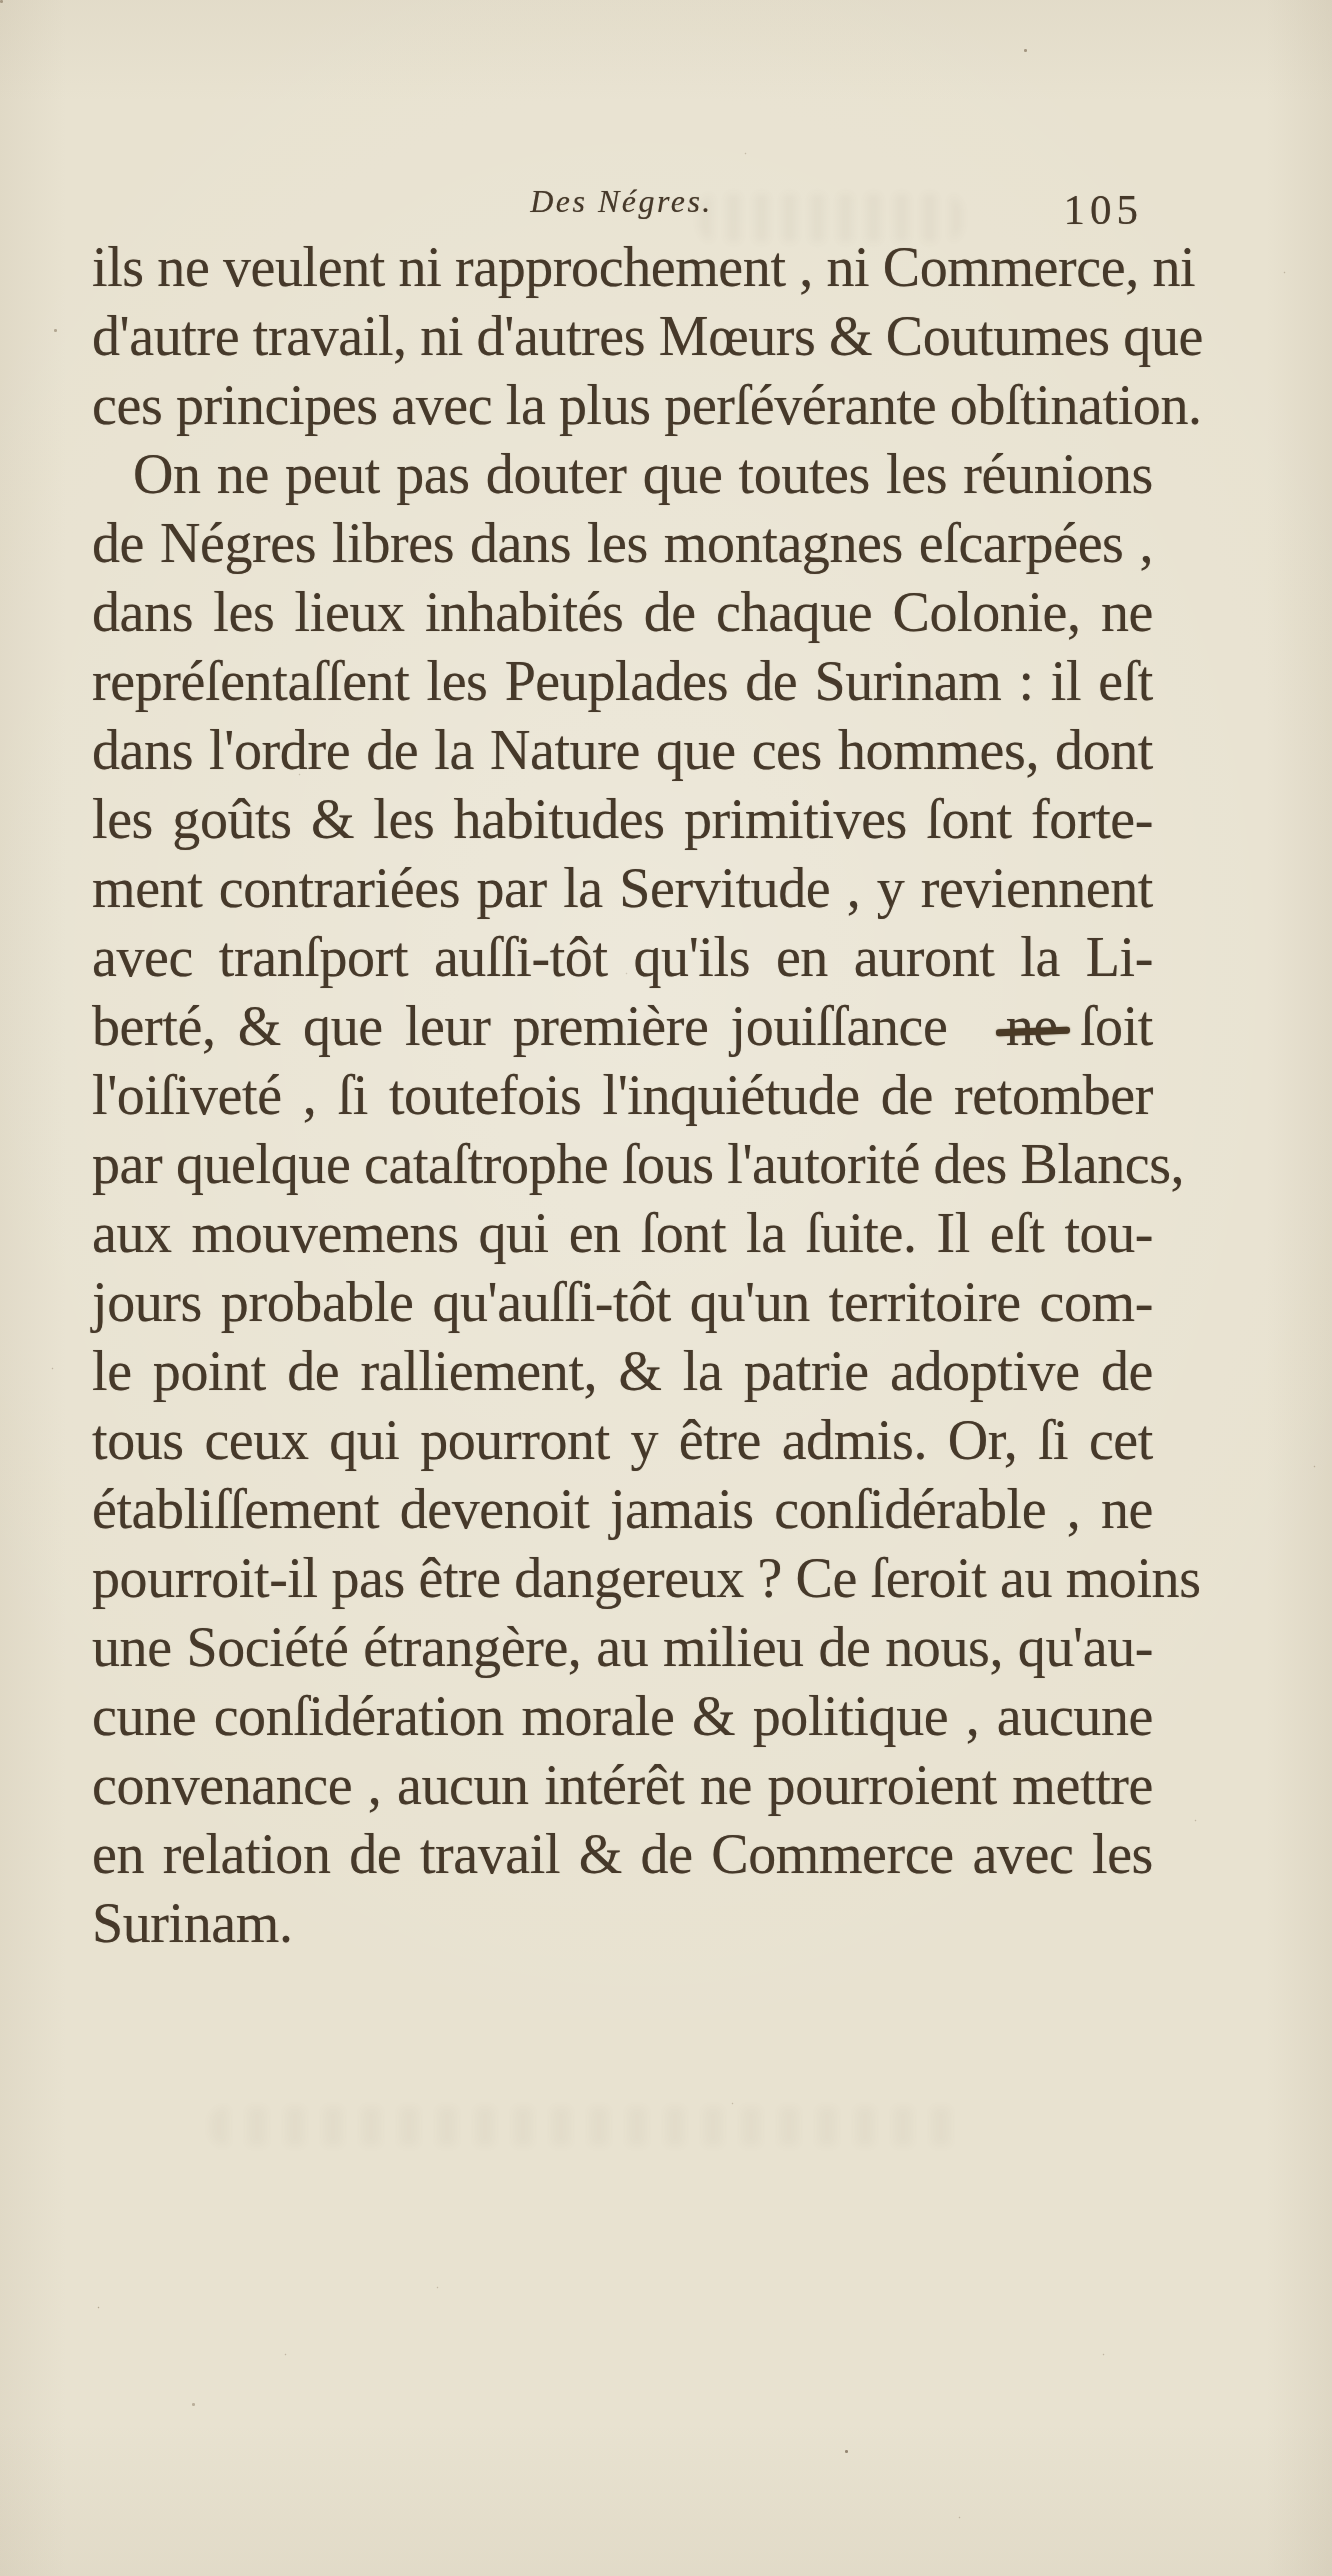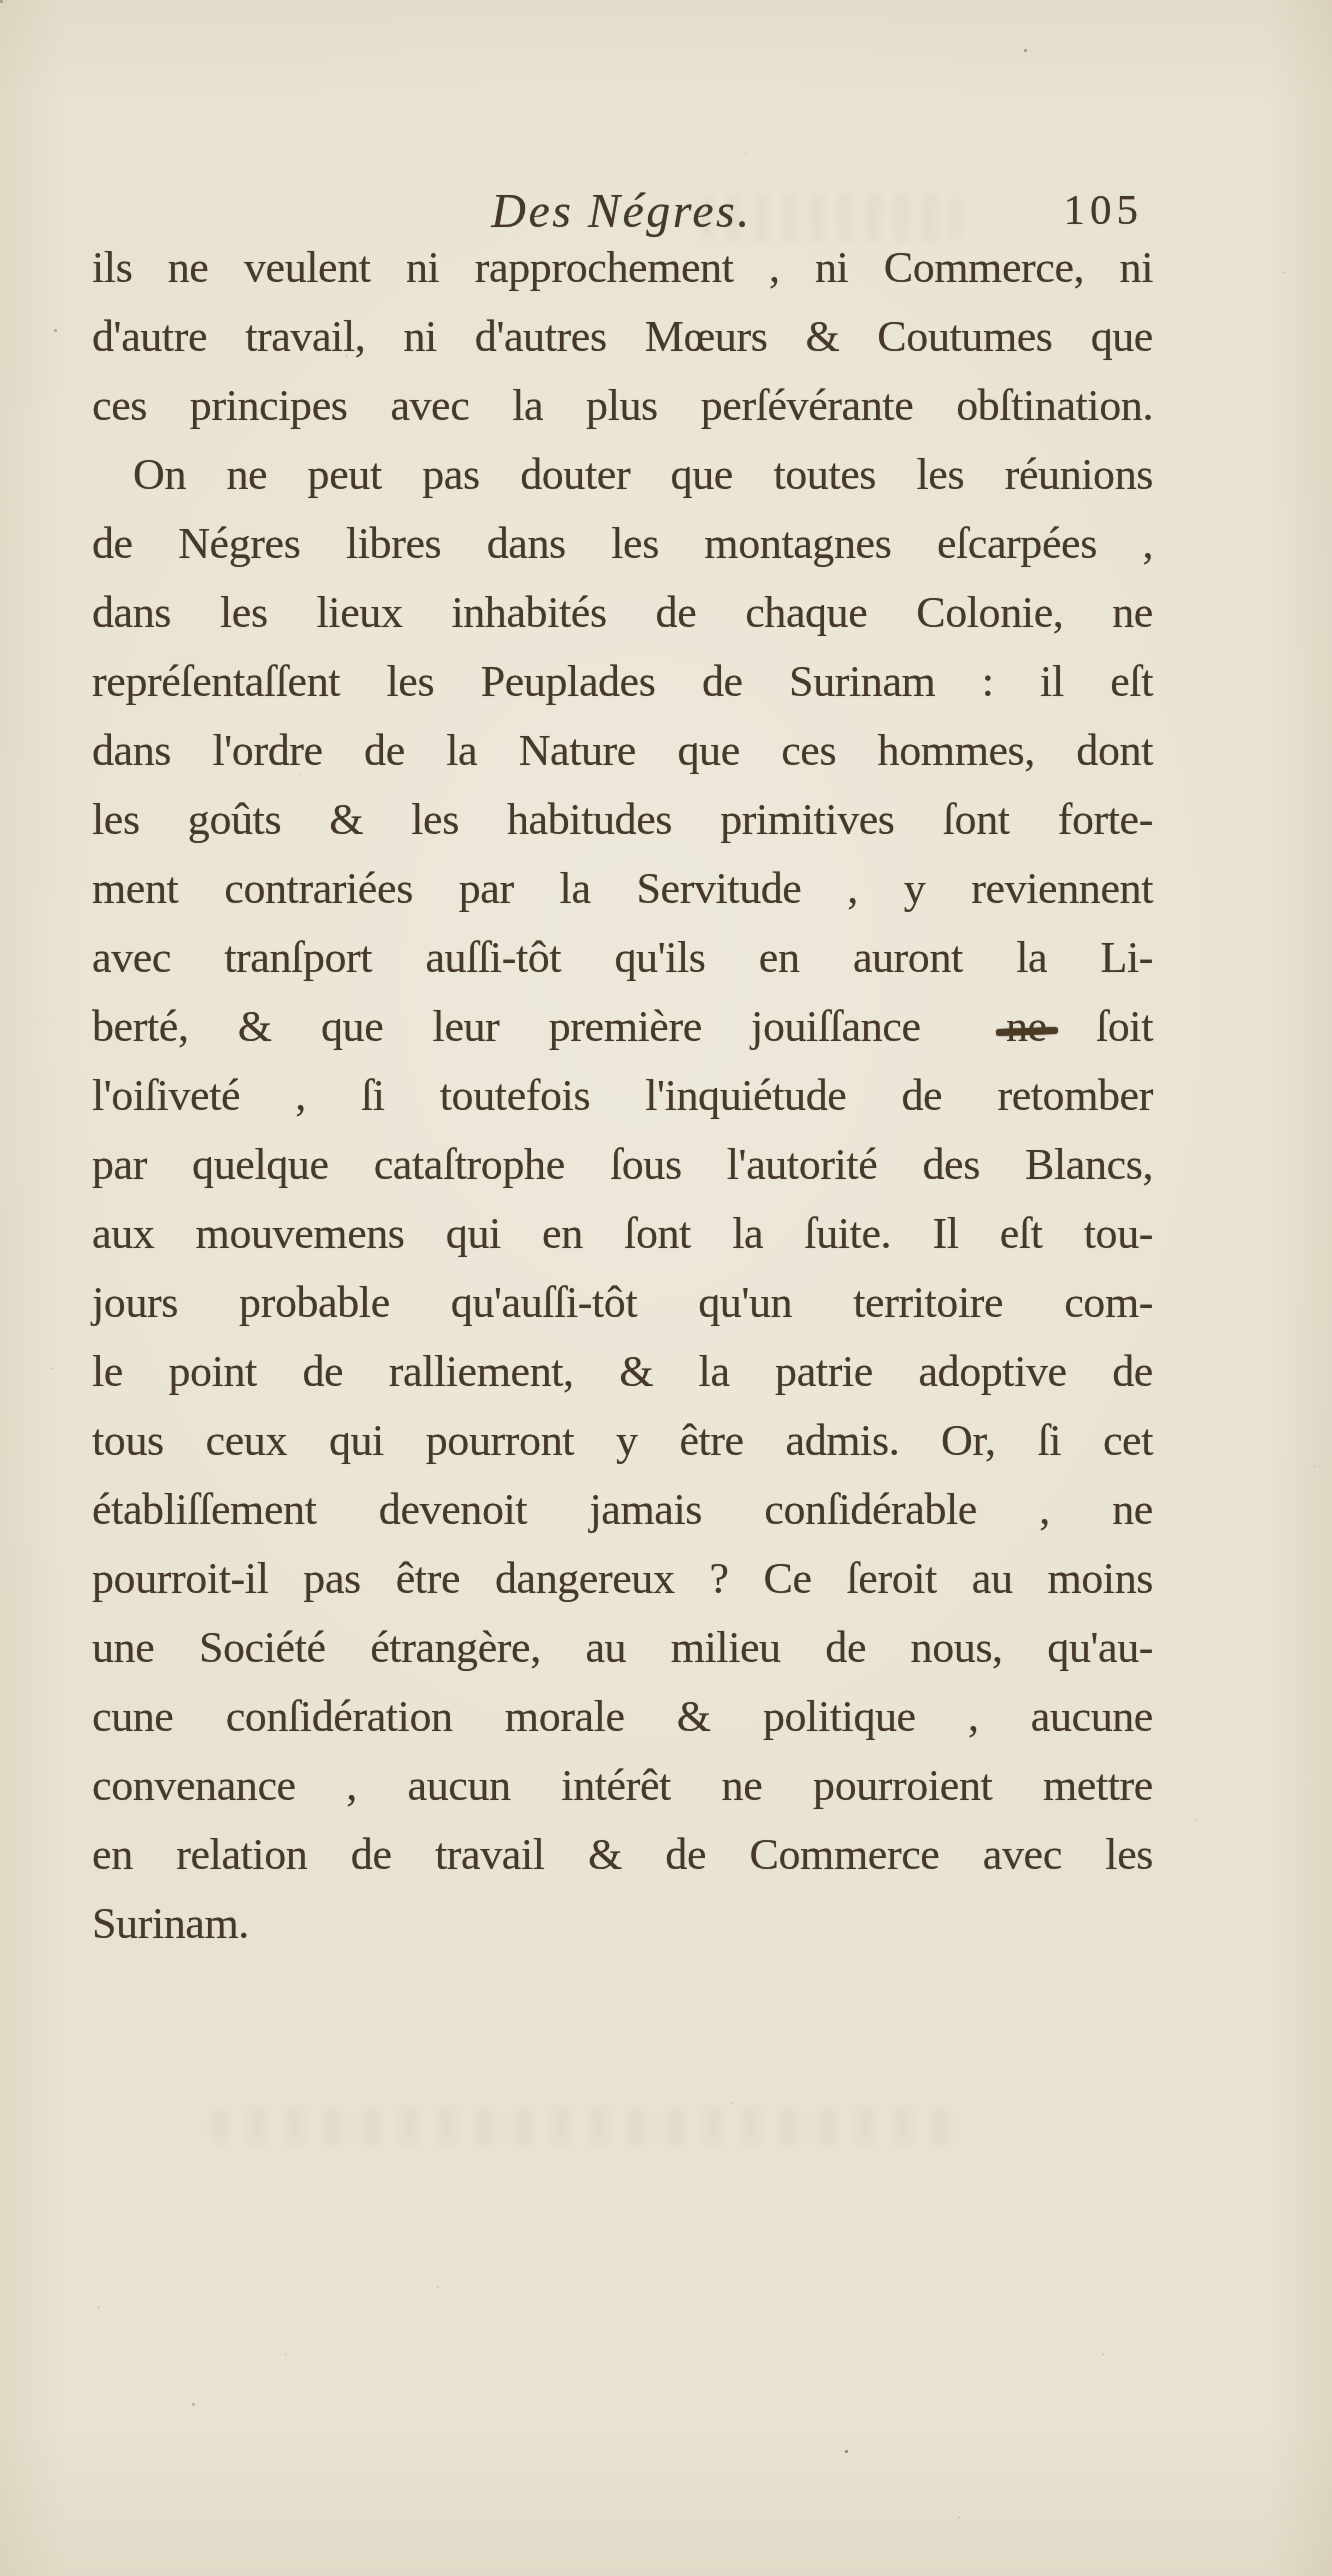--- a/index.html
+++ b/index.html
@@ -62,37 +62,37 @@
   }
 
   .running-head {
     position: absolute;
     top: 183px; left: 92px; width: 1059px; height: 69px;
   }
   .head-title {
     position: absolute;
     left: 50%; transform: translateX(-50%);
     font-style: italic;
-    font-size: 48px;
+    font-size: 32px;
     letter-spacing: 2.5px;
     white-space: nowrap;
     text-shadow: 0 0 0.8px rgba(70,57,42,0.55);
   }
   .page-number {
     position: absolute;
     right: 8px; top: 1.6px;
     font-size: 43px;
     letter-spacing: 5px;
     text-shadow: 0 0 0.8px rgba(70,57,42,0.55);
   }
 
   .body-text {
     position: absolute;
     top: 233px; left: 92px; width: 1061px;
-    font-size: 44px;
+    font-size: 56px;
     line-height: 69px;
     letter-spacing: -0.4px;
     text-shadow: 0 0 0.8px rgba(70,57,42,0.50);
   }
   .line {
     height: 69px;
     white-space: nowrap;
     text-align: justify;
     text-align-last: justify;
   }

